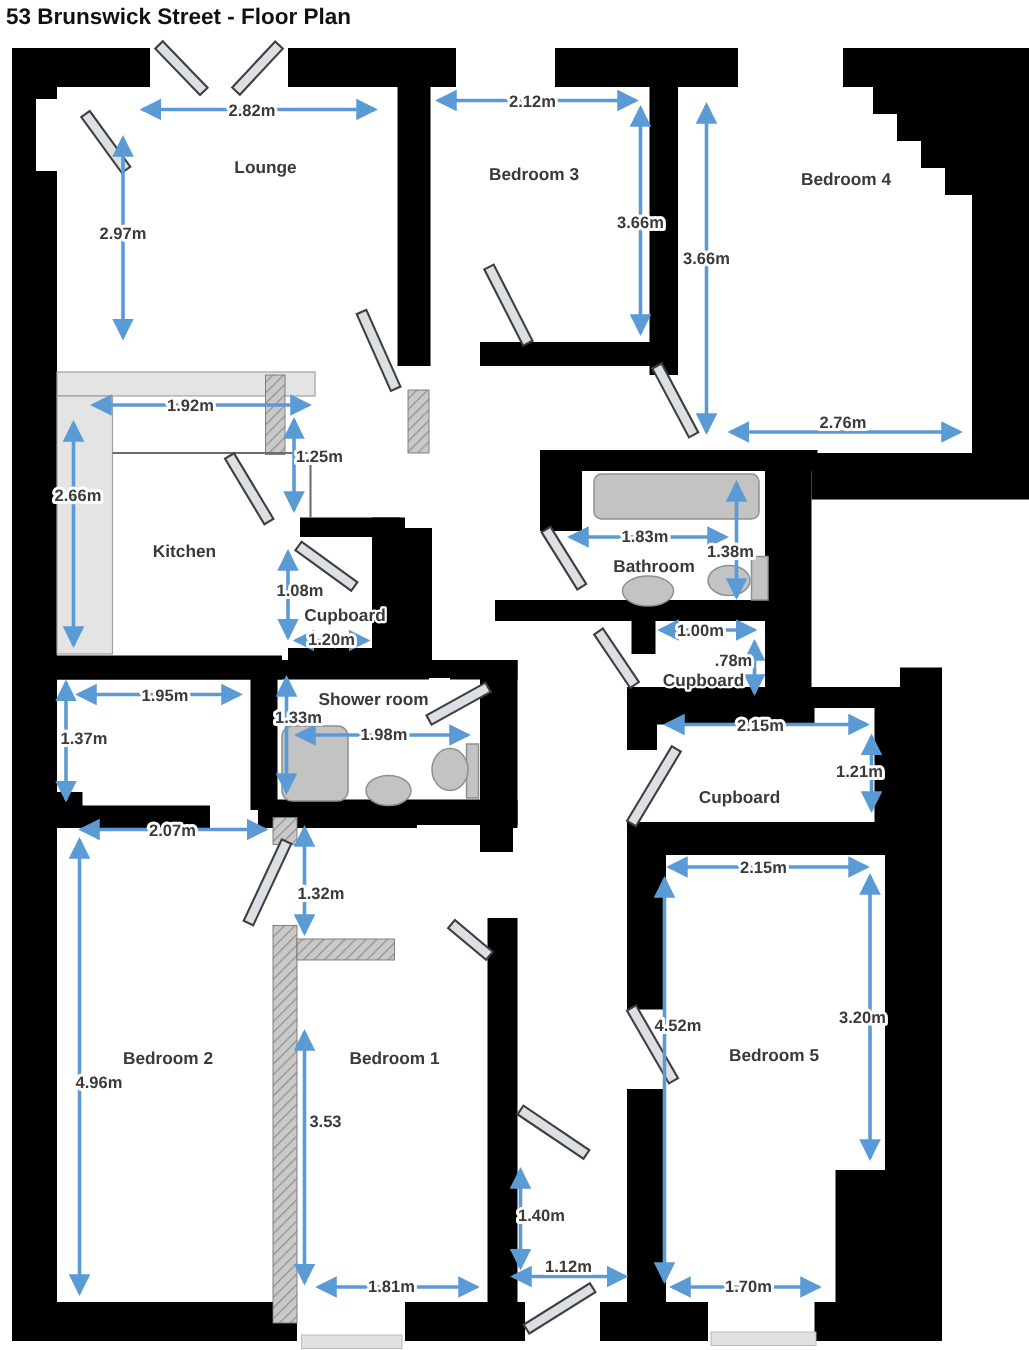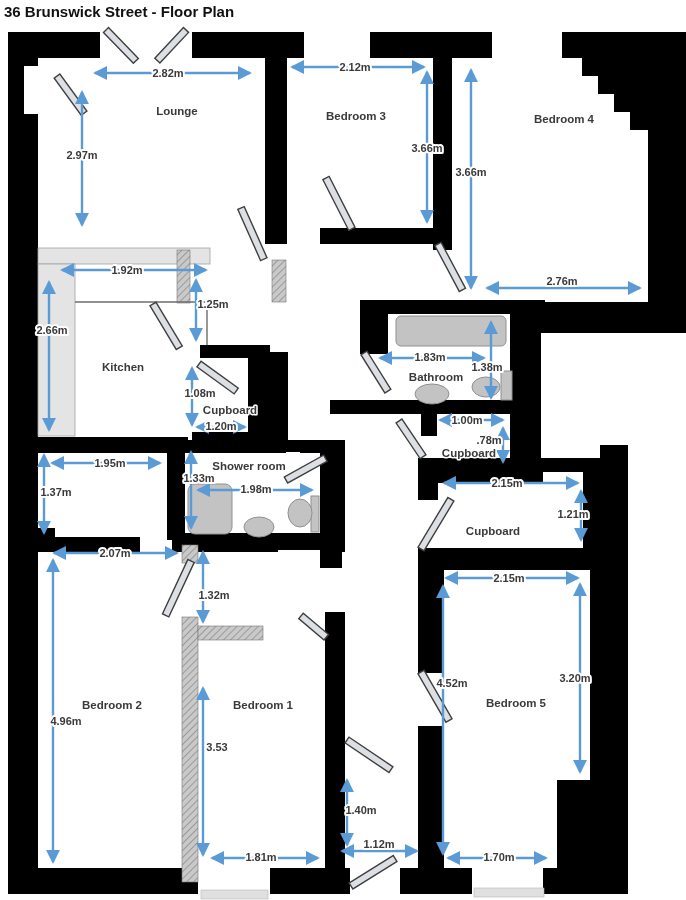--- a/index.html
+++ b/index.html
@@ -20,21 +20,21 @@
   text{font-family:"Liberation Sans",sans-serif;}
   .dim-label{font-size:11px;font-weight:700;fill:#3a3a3a;text-anchor:middle;
              paint-order:stroke;stroke:#ffffff;stroke-width:4px;stroke-linejoin:round;}
   .room-label{font-size:11.5px;font-weight:600;fill:#3a3a3a;text-anchor:middle;
              paint-order:stroke;stroke:#ffffff;stroke-width:3px;stroke-linejoin:round;}
 </style>
 </head>
 <body>
 
 <div id="stage">
-  <div id="plan-title">36 Brunswick Street - Floor Plan</div>
+  <div id="plan-title">53 Brunswick Street - Floor Plan</div>
 
   <svg width="686" height="900" viewBox="0 0 686 900">
     <defs>
       <marker id="ah" markerWidth="7" markerHeight="7" refX="5.2" refY="3" orient="auto-start-reverse">
         <path d="M0,0 L6,3 L0,6 Z" fill="#5b9bd5"></path>
       </marker>
       <pattern id="hatch" width="5" height="5" patternUnits="userSpaceOnUse" patternTransform="rotate(45)">
         <rect width="5" height="5" fill="#c9c9c9"></rect>
         <line x1="0" y1="0" x2="0" y2="5" stroke="#8e8e8e" stroke-width="1.6"></line>
       </pattern>

